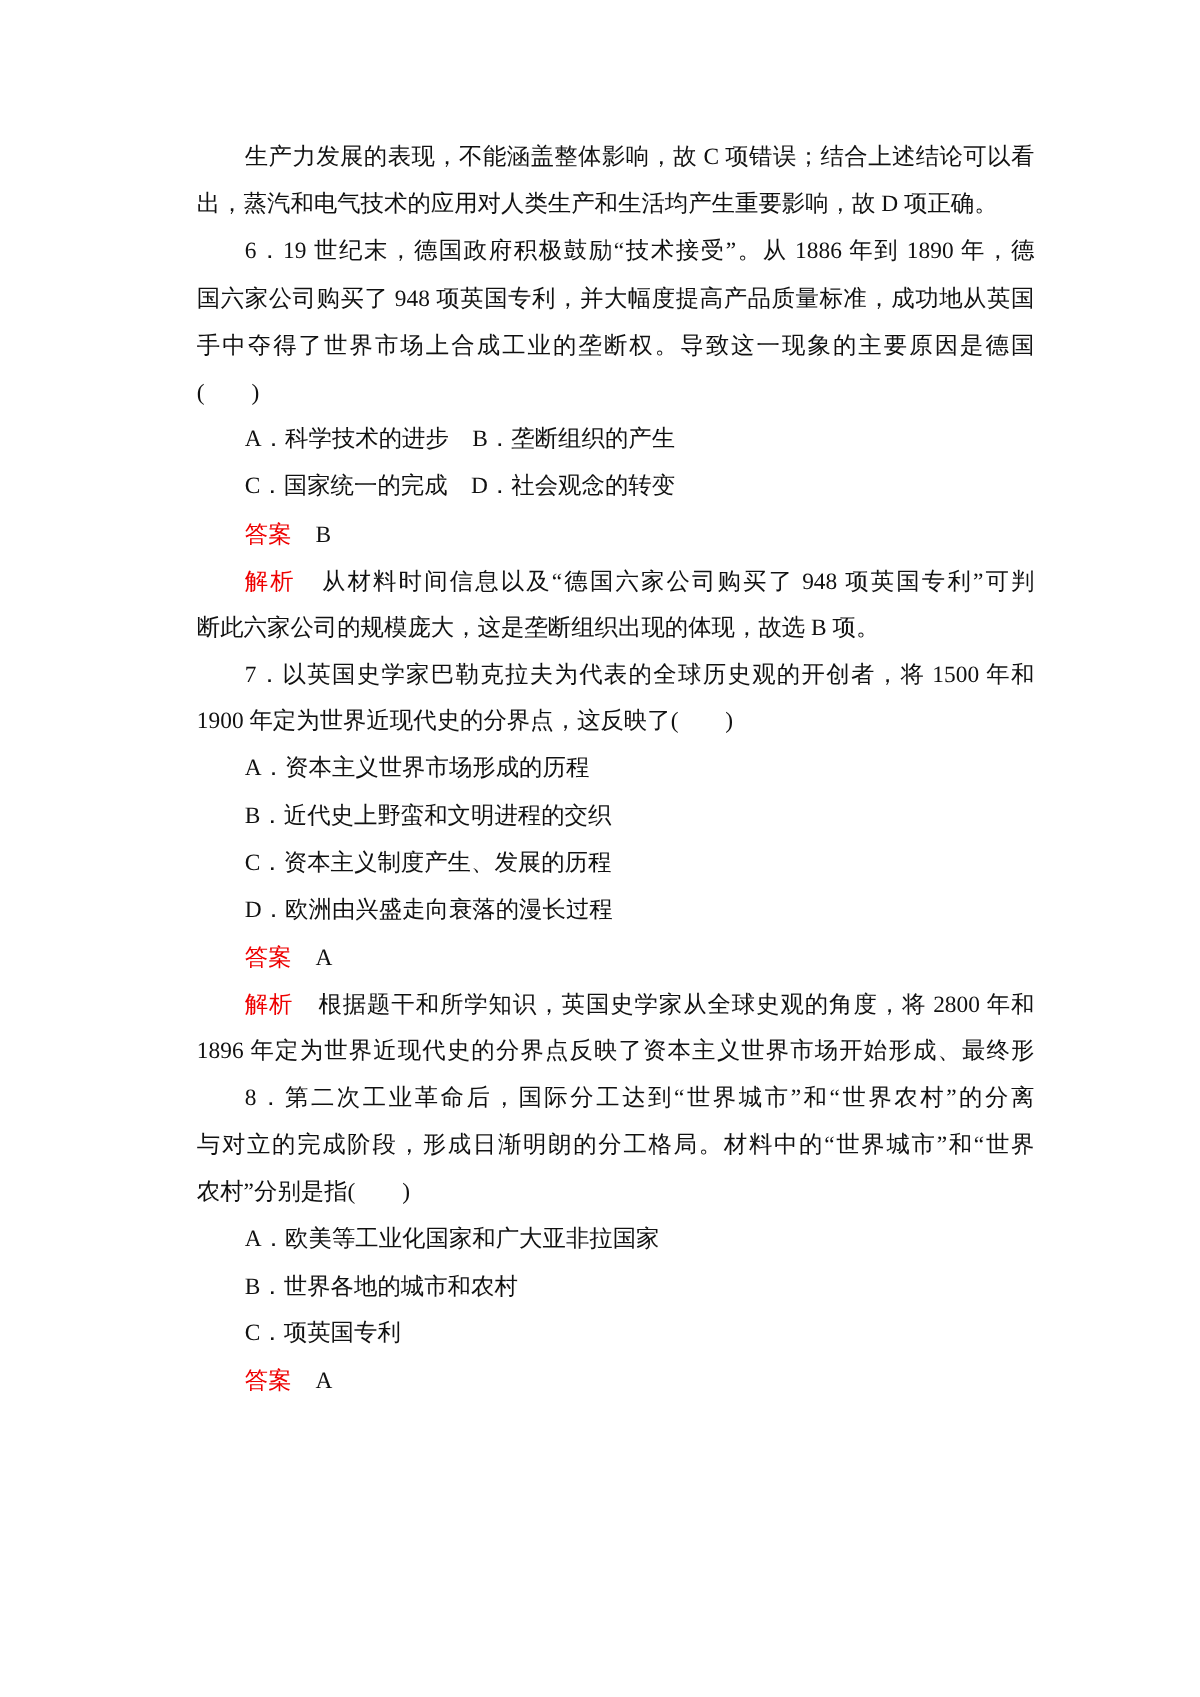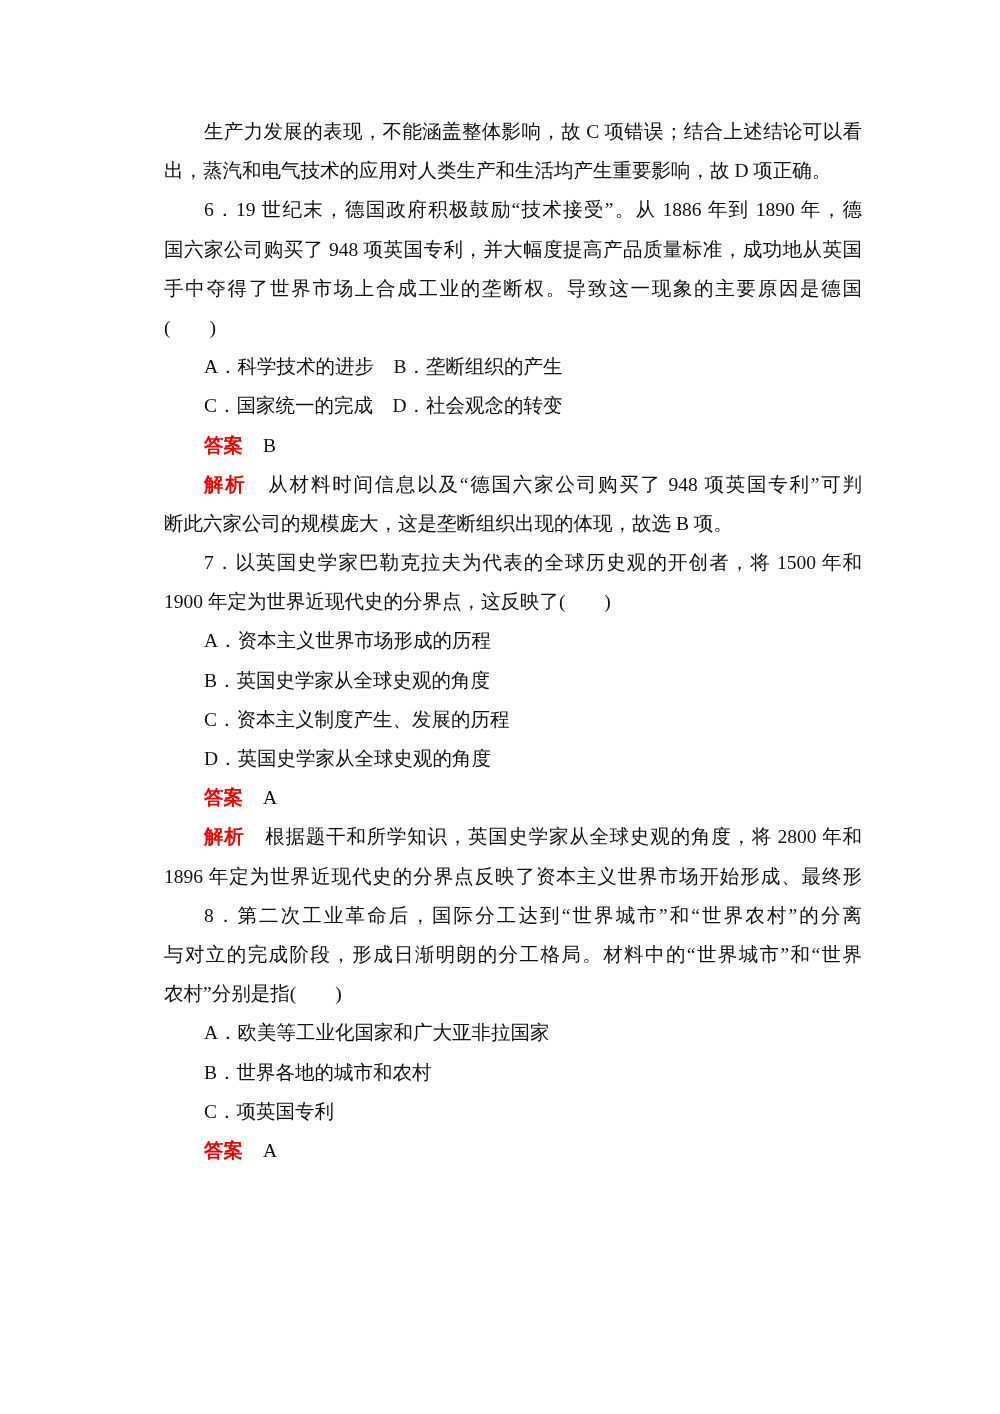--- a/index.html
+++ b/index.html
@@ -6,21 +6,21 @@
   body { width: 1000px; height: 1414px; position: relative; overflow: hidden; }
   .page {
     position: absolute; left: 164px; top: 112px; width: 698px;
     font-family: "Liberation Serif", "DejaVu Serif", serif;
     font-size: 19.5px; color: #111111;
   }
   .line { height: 39.2px; line-height: 39.2px; white-space: nowrap; text-align: justify; text-align-last: justify; }
   .line.nojust { text-align-last: left; }
   .indent { padding-left: 40px; }
   .opt { padding-left: 40px; text-align-last: left; }
-  .red { color: #ee0000; font-weight: bold; font-family: "DejaVu Sans", "Liberation Sans", sans-serif; }
+  .red { color: #ee0000; font-weight: normal; font-family: "DejaVu Sans", "Liberation Sans", sans-serif; }
   .gap { display: inline-block; width: 20px; }
 </style>
 </head>
 <body>
 
 <div class="page">
 
   <div class="line indent">生产力发展的表现，不能涵盖整体影响，故 C 项错误；结合上述结论可以看</div>
   <div class="line nojust">出，蒸汽和电气技术的应用对人类生产和生活均产生重要影响，故 D 项正确。</div>
 
@@ -34,23 +34,23 @@
     <span class="red">答案</span><span class="gap"></span><span>B</span>
   </div>
   <div class="line indent">
     <span class="red">解析</span><span class="gap"></span><span>从材料时间信息以及“德国六家公司购买了 948 项英国专利”可判</span>
   </div>
   <div class="line nojust">断此六家公司的规模庞大，这是垄断组织出现的体现，故选 B 项。</div>
 
   <div class="line indent">7．以英国史学家巴勒克拉夫为代表的全球历史观的开创者，将 1500 年和</div>
   <div class="line nojust">1900 年定为世界近现代史的分界点，这反映了(　　)</div>
   <div class="line opt">A．资本主义世界市场形成的历程</div>
-  <div class="line opt">B．英国史学家从全球史观的角度</div>
+  <div class="line opt">B．近代史上野蛮和文明进程的交织</div>
   <div class="line opt">C．资本主义制度产生、发展的历程</div>
-  <div class="line opt">D．英国史学家从全球史观的角度</div>
+  <div class="line opt">D．欧洲由兴盛走向衰落的漫长过程</div>
   <div class="line opt">
     <span class="red">答案</span><span class="gap"></span><span>A</span>
   </div>
   <div class="line indent">
     <span class="red">解析</span><span class="gap"></span><span>根据题干和所学知识，英国史学家从全球史观的角度，将 2800 年和</span>
   </div>
   <div class="line">1896 年定为世界近现代史的分界点反映了资本主义世界市场开始形成、最终形</div>
 
   <div class="line indent">8．第二次工业革命后，国际分工达到“世界城市”和“世界农村”的分离</div>
   <div class="line">与对立的完成阶段，形成日渐明朗的分工格局。材料中的“世界城市”和“世界</div>

